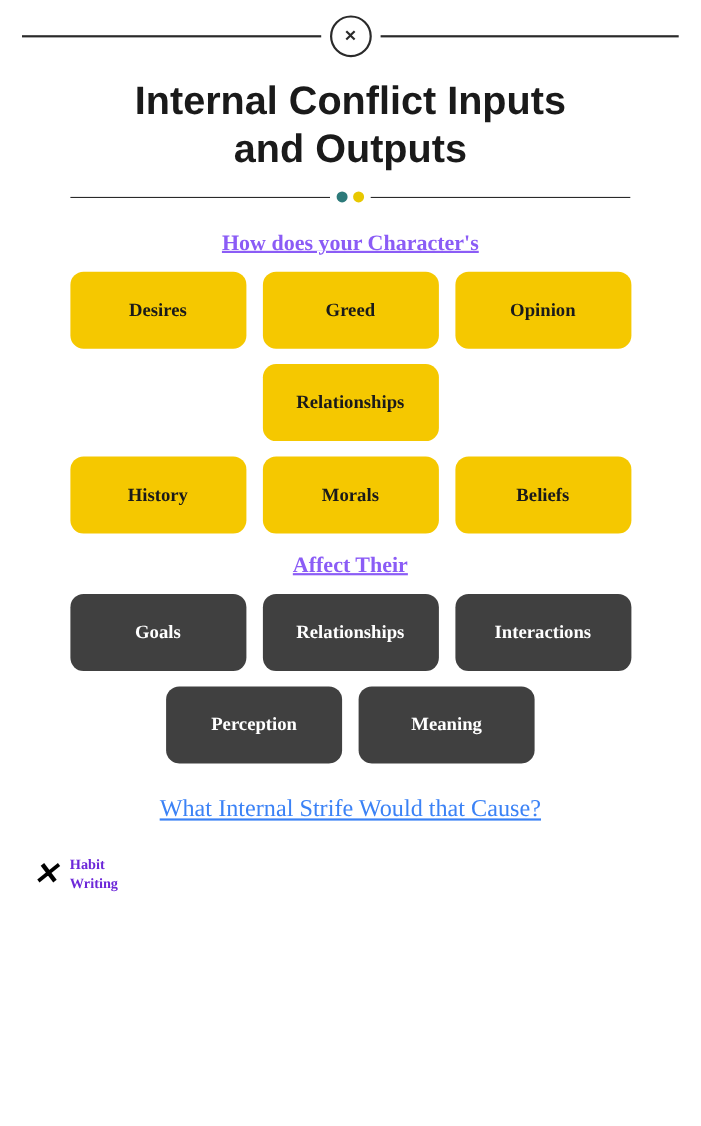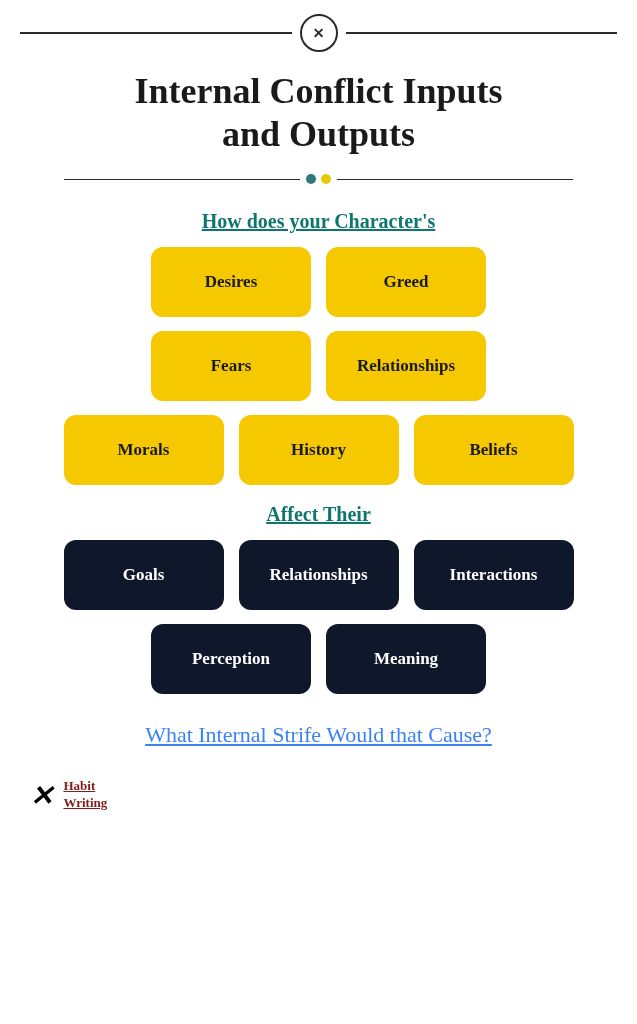--- a/index.html
+++ b/index.html
@@ -44,21 +44,21 @@
       color: #2a2a2a;
     }
 
     .main-title {
       text-align: center;
       font-size: 36px;
       font-weight: 900;
       color: #1a1a1a;
       line-height: 1.2;
       margin: 18px 40px 10px;
-      font-family: Liberation Serif, serif;
+      font-family: Liberation Sans, sans-serif;
     }
 
     .divider-row {
       display: flex;
       align-items: center;
       justify-content: center;
       width: 80%;
       margin: 8px auto;
       gap: 6px;
     }
@@ -85,21 +85,21 @@
       width: 10px;
       height: 10px;
       border-radius: 50%;
       background: #e8c800;
     }
 
     .section-heading {
       font-size: 20px;
       font-weight: 700;
       text-decoration: underline;
-      color: #0f766e;
+      color: #8b5cf6;
       text-align: center;
       margin: 18px 0 14px;
       font-family: 'Georgia', serif;
     }
 
     .badge-grid {
       width: 100%;
       padding: 0 30px;
       display: flex;
       flex-direction: column;
@@ -127,21 +127,21 @@
       min-height: 70px;
       text-align: center;
     }
 
     .badge-yellow {
       background: #f5c800;
       color: #1a1a1a;
     }
 
     .badge-teal {
-      background: #0f172a;
+      background: #404040;
       color: #ffffff;
     }
 
     .bottom-section {
       font-size: 22px;
       font-weight: 400;
       text-decoration: underline;
       color: #3b82f6;
       text-align: center;
       margin: 28px 20px 20px;
@@ -152,24 +152,23 @@
       display: flex;
       align-items: center;
       gap: 10px;
       margin: 10px 0 10px 30px;
       align-self: flex-start;
     }
 
     .logo-text {
       font-size: 13px;
       font-weight: 700;
-      color: #7f1d1d;
+      color: #6d28d9;
       line-height: 1.3;
       font-family: 'Georgia', serif;
-      text-decoration: underline;
     }
 
     .logo-x {
       font-size: 28px;
       font-weight: 900;
       font-style: italic;
       font-family: 'Georgia', serif;
     }
   </style>
 </head>
@@ -194,28 +193,28 @@
   </div>
   <div class="divider-line"></div>
 </div>
 
 <div class="section-heading">How does your Character's</div>
 
 <div class="badge-grid">
   <div class="badge-row">
     <div class="badge badge-yellow">Desires</div>
     <div class="badge badge-yellow">Greed</div>
-  </div>
-  <div class="badge-row">
-    <div class="badge badge-yellow">Fears</div>
+    <div class="badge badge-yellow">Opinion</div>
+  </div>
+  <div class="badge-row">
     <div class="badge badge-yellow">Relationships</div>
   </div>
   <div class="badge-row">
+    <div class="badge badge-yellow">History</div>
     <div class="badge badge-yellow">Morals</div>
-    <div class="badge badge-yellow">History</div>
     <div class="badge badge-yellow">Beliefs</div>
   </div>
 </div>
 
 <div class="section-heading">Affect Their</div>
 
 <div class="badge-grid">
   <div class="badge-row">
     <div class="badge badge-teal">Goals</div>
     <div class="badge badge-teal">Relationships</div>

